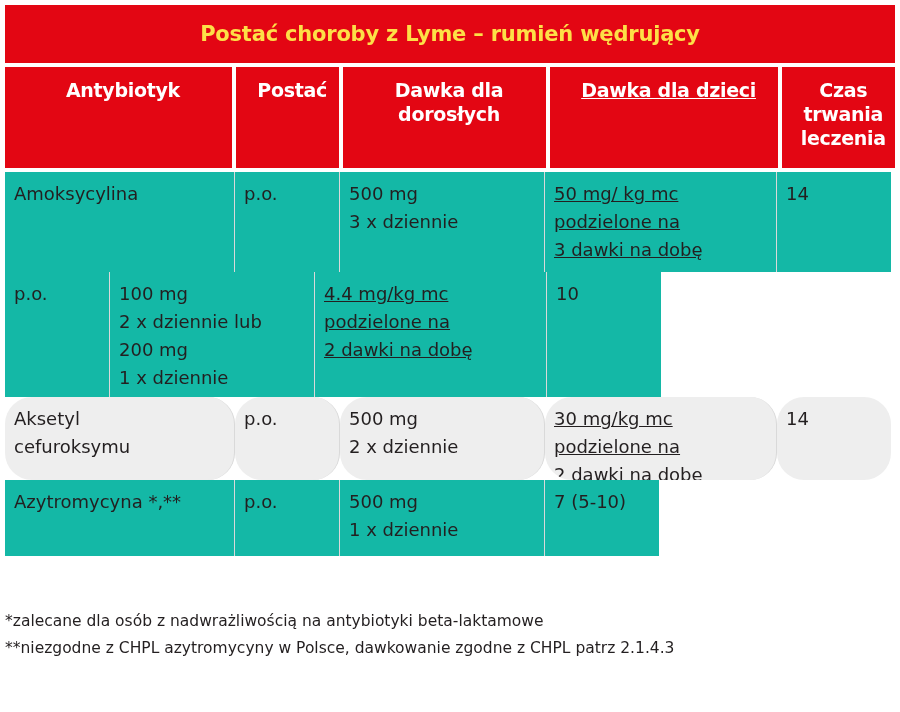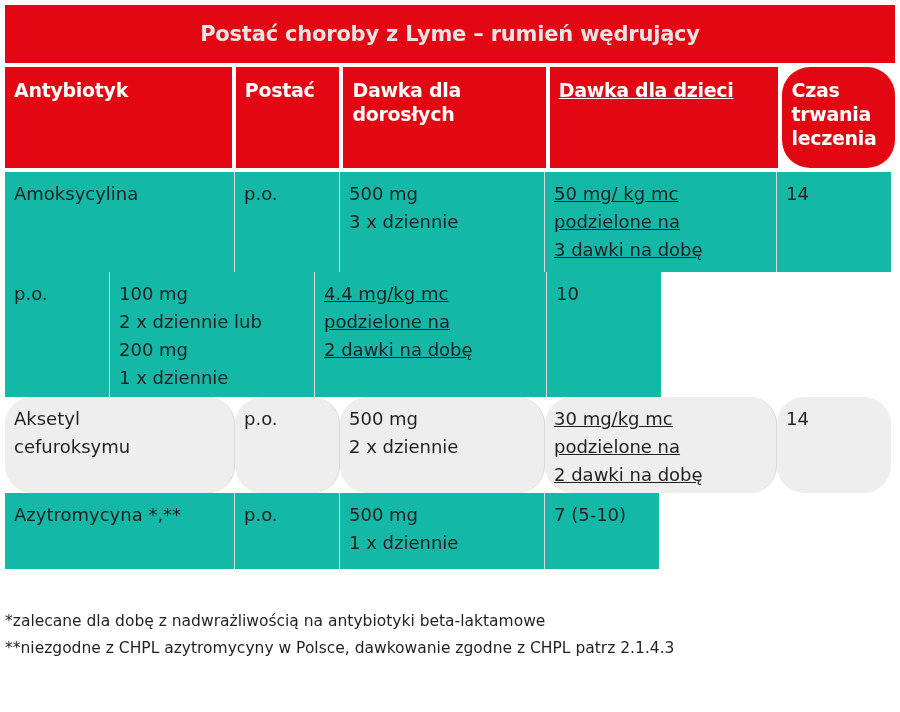--- a/index.html
+++ b/index.html
@@ -28,52 +28,53 @@
     left: 5px;
     top: 5px;
     width: 890px;
     height: 58px;
     background: #E30613;
     display: flex;
     align-items: center;
     justify-content: center;
   }
   .title-text {
-    color: #e5e5e5;
+    color: #fde047;
     font-family: "DejaVu Sans", sans-serif;
     font-weight: bold;
     font-size: 21px;
     letter-spacing: -0.2px;
     text-align: left;
     white-space: nowrap;
   }
 
   
   .header-band {
     position: absolute;
     left: 5px;
     top: 67px;
     width: 890px;
     height: 101px;
     display: flex;
+    text-align: center;
   }
   .hcell {
     background: #E30613;
     color: #ffffff;
     font-family: "DejaVu Sans", sans-serif;
     font-weight: bold;
     font-size: 19px;
     line-height: 24px;
     letter-spacing: -0.3px;
     padding: 11px 0 0 9px;
     box-sizing: border-box;
     margin-right: 4px;
     overflow: hidden;
   }
-  .hcell:last-child { margin-right: 0; border-radius: 28px; }
+  .hcell:last-child { margin-right: 0; }
 
   
   .c0 { width: 230px; }
   .c1 { width: 105px; }
   .c2 { width: 205px; }
   .c3 { width: 232px; text-decoration: underline; }
   .c4 { width: 114px; }
 
   
   .body-rows {
@@ -99,21 +100,21 @@
     border-right: 1px solid #d9d9d9;
     background: #14b8a6;
     overflow: hidden;
     white-space: pre-line;
   }
   .cell:last-child { border-right: none; }
 
   
   .r0 .cell { height: 100px; }
   .r1 .cell { height: 125px; }
-  .r2 .cell { height: 96px; border-radius: 27px; }
+  .r2 .cell { height: 83px; border-radius: 27px; }
   .r3 .cell { height: 76px; }
 
   
   .footnotes {
     position: absolute;
     left: 5px;
     top: 608px;
     width: 890px;
   }
   .footnote {
@@ -185,17 +186,17 @@
       <div class="cell c0">Azytromycyna *,**</div>
       <div class="cell c1">p.o.</div>
       <div class="cell c2">500 mg
 1 x dziennie</div>
       <div class="cell c4">7 (5-10)</div>
     </div>
 
   </div>
 
   <div class="footnotes">
-    <div class="footnote">*zalecane dla dobę z nadwrażliwością na antybiotyki beta-laktamowe</div>
+    <div class="footnote">*zalecane dla osób z nadwrażliwością na antybiotyki beta-laktamowe</div>
     <div class="footnote">**niezgodne z CHPL azytromycyny w Polsce, dawkowanie zgodne z CHPL patrz 2.1.4.3</div>
   </div>
 
 </div>
 
 </body></html>

